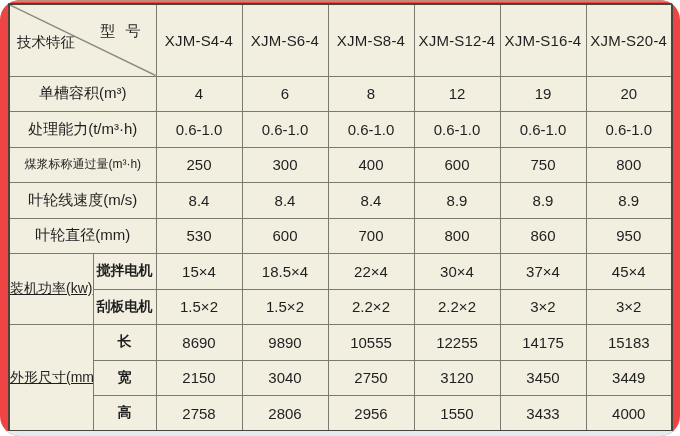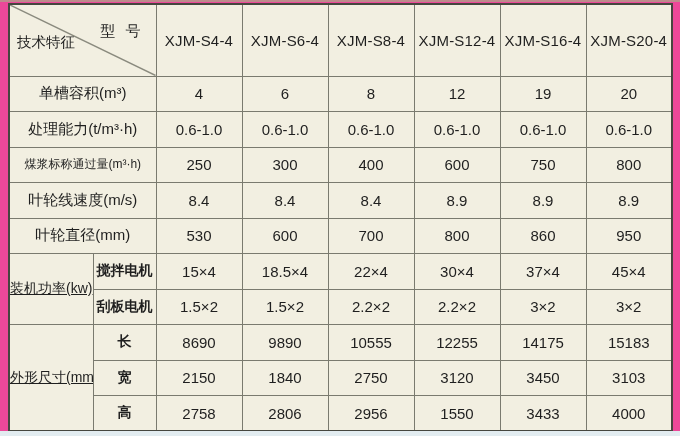--- a/index.html
+++ b/index.html
@@ -1,22 +1,23 @@
 <!DOCTYPE html>
 <html><head>
 <meta charset="utf-8">
 <style>
   html, body { margin: 0; padding: 0; }
   .page {
     position: relative;
     width: 680px;
     height: 436px;
-    background: #ec4899;
+    background: #ef4444;
     font-family: "Liberation Sans", "DejaVu Sans", sans-serif;
     overflow: hidden;
+    border-radius: 20px;
   }
   .top-strip {
     position: absolute; top: 0; left: 0; right: 0; height: 2px;
     background: #b0a289; opacity: 0.75;
   }
   .bottom-strip {
     position: absolute; bottom: 0; left: 0; right: 0; height: 5px;
     background: #e2ecf0;
   }
   table.spec {
@@ -167,25 +168,25 @@
       <td>8690</td>
       <td>9890</td>
       <td>10555</td>
       <td>12255</td>
       <td>14175</td>
       <td>15183</td>
     </tr>
     <tr class="data-row">
       <td class="lbl sub">宽</td>
       <td>2150</td>
-      <td>1840</td>
+      <td>3040</td>
       <td>2750</td>
       <td>3120</td>
       <td>3450</td>
-      <td>3103</td>
+      <td>3449</td>
     </tr>
     <tr class="data-row">
       <td class="lbl sub">高</td>
       <td>2758</td>
       <td>2806</td>
       <td>2956</td>
       <td>1550</td>
       <td>3433</td>
       <td>4000</td>
     </tr>

